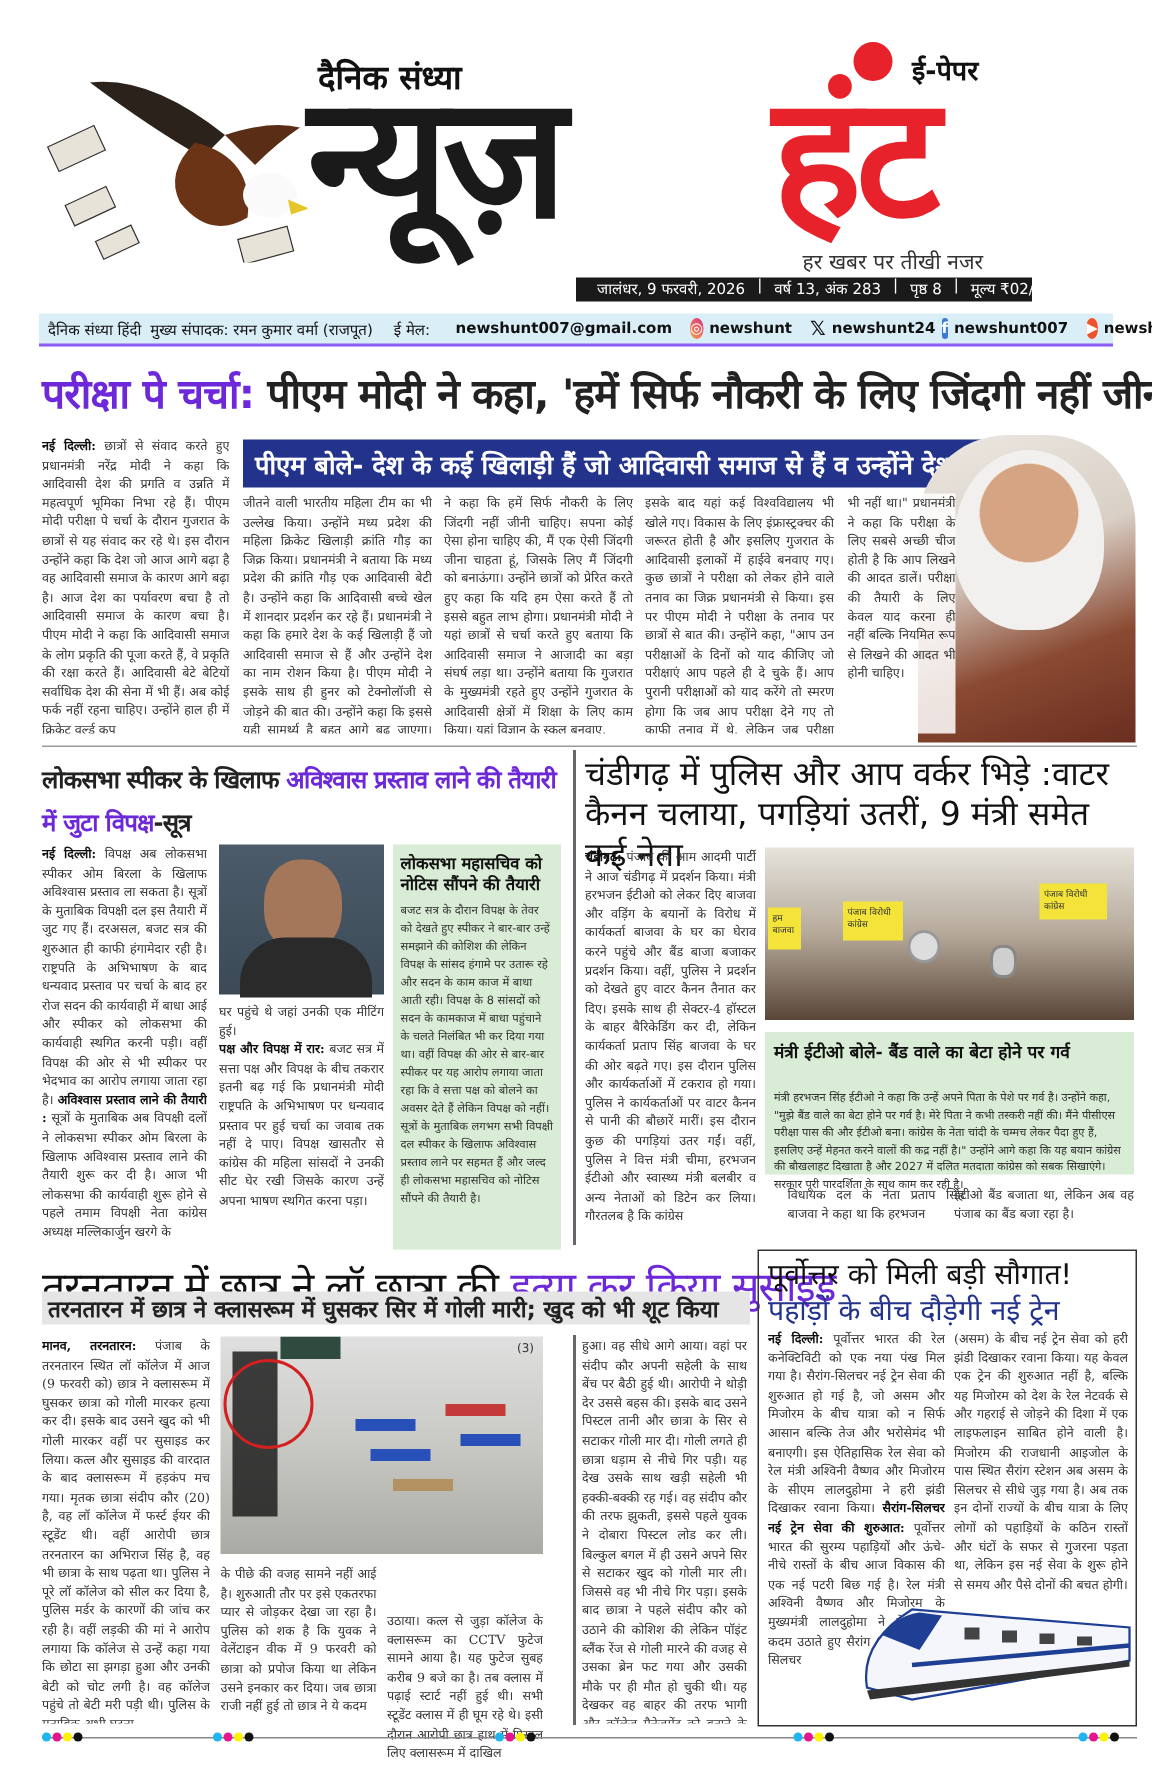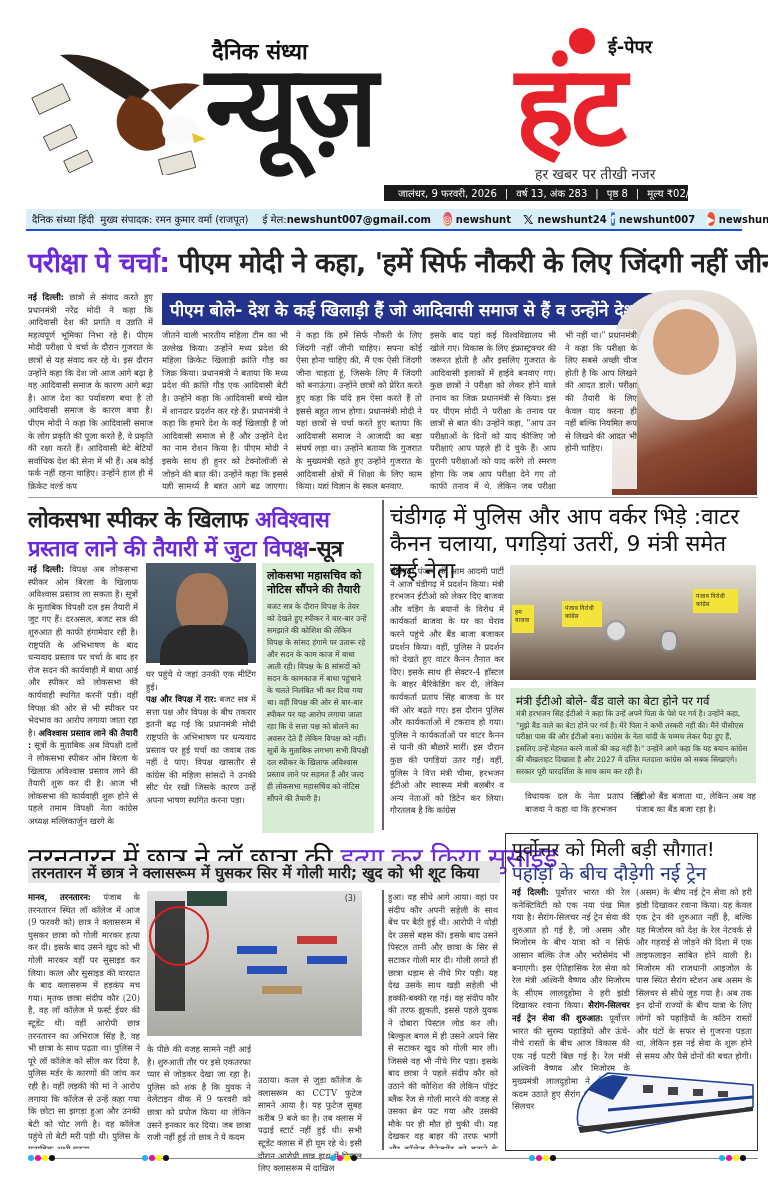--- a/index.html
+++ b/index.html
@@ -7,55 +7,55 @@
   .abs { position: absolute; }
 
   
   .eagle { left: 30px; top: 35px; width: 175px; height: 140px; }
   .tagline-top { left: 212px; top: 35px; font-size: 22px; font-weight: bold; color: #111; }
   .title-black { left: 205px; top: 50px; font-size: 112px; font-weight: bold; color: #1a1a1a; line-height: 1; letter-spacing: -4px; font-family: "DejaVu Sans", sans-serif; }
   .title-red { left: 515px; top: 50px; font-size: 112px; font-weight: bold; color: #e8222a; line-height: 1; letter-spacing: -4px; }
   .red-dot { left: 569px; top: 28px; width: 26px; height: 26px; border-radius: 50%; background: #e8222a; }
   .epaper { left: 608px; top: 34px; font-size: 18px; font-weight: bold; color: #111; }
   .motto { left: 535px; top: 164px; font-size: 14px; color: #333; }
-  .datebar { left: 384px; top: 185px; width: 304px; height: 16px; background: #1a1a1a; color: #fff; font-size: 10px; display: flex; align-items: center; gap: 8px; padding-left: 14px; white-space: nowrap; }
-
-  .socialbar { left: 26px; top: 209px; width: 716px; height: 22px; background: #d9eef7; border-bottom: 2px solid #1d4ed8; display: flex; align-items: center; font-size: 10px; white-space: nowrap; color: #111; }
+  .datebar { left: 384px; top: 185px; width: 304px; height: 16px; background: #1a1a1a; color: #fff; font-size: 10px; display: flex; gap: 8px; padding-left: 14px; white-space: nowrap; }
+
+  .socialbar { left: 26px; top: 209px; width: 716px; height: 22px; background: #d9eef7; border-bottom: 2px solid #8b5cf6; display: flex; align-items: center; font-size: 10px; white-space: nowrap; color: #111; }
   .socialbar .sep { width: 1px; height: 18px; background: #888; margin: 0 4px; }
   .socialbar .dot { width: 7px; height: 7px; border-radius: 50%; background: #f29a2e; display: inline-block; margin: 0 3px; }
   .socialbar b { font-weight: bold; }
   .sicon { width: 14px; height: 14px; display: inline-flex; align-items: center; justify-content: center; font-size: 10px; color: #fff; margin: 0 4px; border-radius: 3px; font-weight: bold; }
 
   
   .hl1 { left: 28px; top: 243px; font-size: 27px; font-weight: bold; white-space: nowrap; letter-spacing: -0.5px; }
   .red { color: #6d28d9; }
   .banner-blue { left: 162px; top: 293px; width: 498px; height: 32px; background: #23338c; color: #fff; font-size: 17px; font-weight: bold; display: flex; align-items: center; padding-left: 8px; white-space: nowrap; overflow: hidden; }
 
   .col { font-family: "DejaVu Serif", serif; font-size: 8.4px; line-height: 12.6px; text-align: justify; color: #333; overflow: hidden; }
   .col b { color: #111; }
 
   .modi { left: 612px; top: 290px; width: 145px; height: 205px; background: linear-gradient(160deg, #ece8e2 0%, #d9cfc5 40%, #8a4a32 70%, #6a2e20 100%); border-radius: 60px 60px 0 0; }
   .modi-face { left: 636px; top: 300px; width: 100px; height: 120px; border-radius: 50% 50% 45% 45%; background: radial-gradient(circle at 50% 35%, #d5a583 0 35%, #f2f0ee 36% 100%); }
 
   .rule-v { width: 2px; background: #666; }
   .rule-h { height: 1px; background: #999; }
 
-  .hl2 { left: 28px; top: 505px; width: 350px; font-size: 22px; font-weight: bold; line-height: 29px; letter-spacing: -0.5px; }
+  .hl2 { left: 28px; top: 505px; width: 350px; font-size: 16px; font-weight: bold; line-height: 29px; letter-spacing: -0.5px; }
   .birla { left: 146px; top: 563px; width: 110px; height: 100px; background: linear-gradient(180deg, #4b5b6a 0%, #3b4a55 100%); }
   .birla-head { left: 176px; top: 573px; width: 52px; height: 62px; border-radius: 45%; background: #a4765a; }
   .birla-body { left: 160px; top: 625px; width: 88px; height: 40px; background: #2a2a2a; border-radius: 30px 30px 0 0; }
   .greenbox { left: 262px; top: 563px; width: 112px; height: 270px; background: #d9ecd5; padding: 6px 5px; }
   .greenbox .gh { font-size: 11px; font-weight: bold; color: #111; line-height: 14px; margin-bottom: 4px; }
   .greenbox .gb { font-size: 7.6px; line-height: 12px; color: #333; }
 
   .hl3 { left: 390px; top: 503px; width: 370px; font-size: 22px; line-height: 27px; color: #111; }
   .protest { left: 510px; top: 565px; width: 246px; height: 115px; background: linear-gradient(180deg, #e6e3dc 0%, #b5a99a 50%, #5a4638 100%); overflow: hidden; }
   .placard { background: #f4e43a; color: #333; font-size: 6px; padding: 3px; position: absolute; }
   .greenbox2 { left: 510px; top: 688px; width: 246px; height: 95px; background: #d9ecd5; padding: 5px 6px; }
-  .greenbox2 .gh { font-size: 11.5px; font-weight: normal; color: #111; margin-bottom: 0; white-space: nowrap; }
+  .greenbox2 .gh { font-size: 11.5px; font-weight: bold; color: #111; margin-bottom: 18px; white-space: nowrap; }
   .greenbox2 .gb { font-size: 7.4px; line-height: 11.5px; color: #333; }
 
   .hl4 { left: 28px; top: 838px; font-size: 27px; white-space: nowrap; letter-spacing: -0.5px; color: #111; }
   .yellow { left: 28px; top: 861px; width: 472px; height: 22px; background: #e5e5e5; font-size: 15px; font-weight: bold; display: flex; align-items: center; padding-left: 4px; white-space: nowrap; overflow: hidden; }
   .cctv { left: 147px; top: 891px; width: 215px; height: 145px; background: linear-gradient(180deg, #dfe0df 0%, #c8c8c4 50%, #a9aaa3 100%); overflow: hidden; }
   .desk { position: absolute; width: 40px; height: 8px; background: #2850b9; }
   .circle { left: 149px; top: 906px; width: 60px; height: 60px; border: 2px solid #d42020; border-radius: 50%; }
 
   .box-ne { left: 505px; top: 833px; width: 253px; height: 318px; border: 1.5px solid #333; }
   .hl5 { left: 512px; top: 836px; font-size: 19px; color: #111; white-space: nowrap; }
@@ -100,21 +100,21 @@
   <span>मूल्य ₹02/-</span>
 </div>
 
 <div class="abs socialbar">
   <span class="dot"></span>
   <span>दैनिक संध्या हिंदी</span>
   <span class="dot"></span>
   <span>मुख्य संपादक: रमन कुमार वर्मा (राजपूत)</span>
   <span class="sep"></span>
   <span class="dot"></span>
-  <span style="margin-right:0">ई मेल:</span>
+  <span style="margin-right:17px">ई मेल:</span>
   <b>newshunt007@gmail.com</b>
   <span class="sep"></span>
   <span class="sicon" style="background:linear-gradient(45deg,#f9a03f,#d63384);border-radius:50%">◎</span>
   <b>newshunt</b>
   <span class="sep"></span>
   <span class="sicon" style="color:#111;font-size:13px">𝕏</span>
   <b>newshunt24</b>
   <span class="sicon" style="background:#3b7bd5">f</span>
   <b>newshunt007</b>
   <span class="sep"></span>

